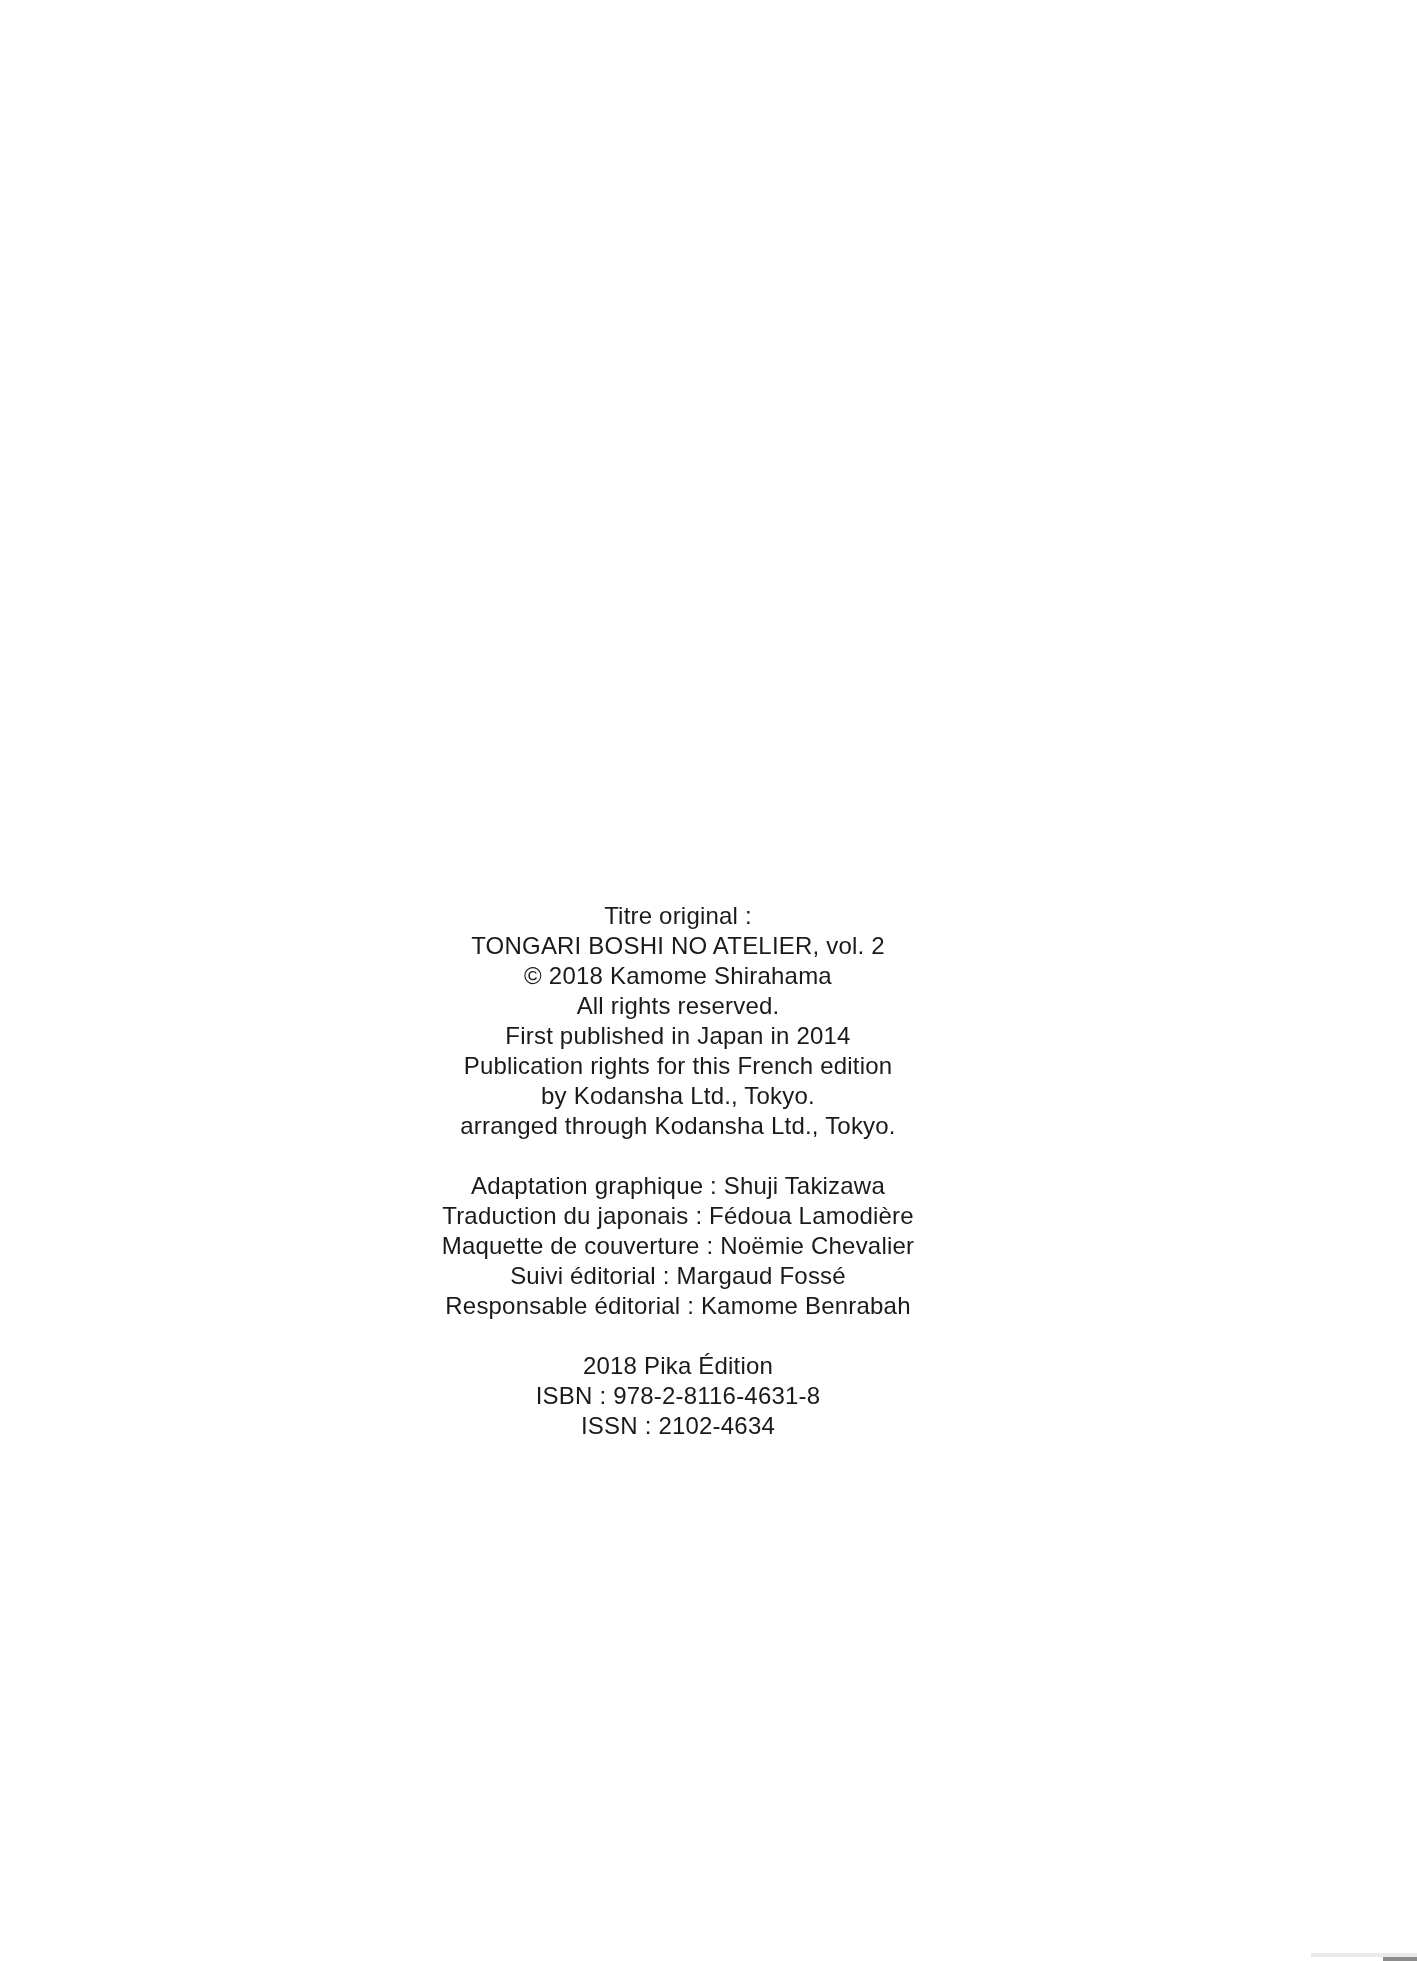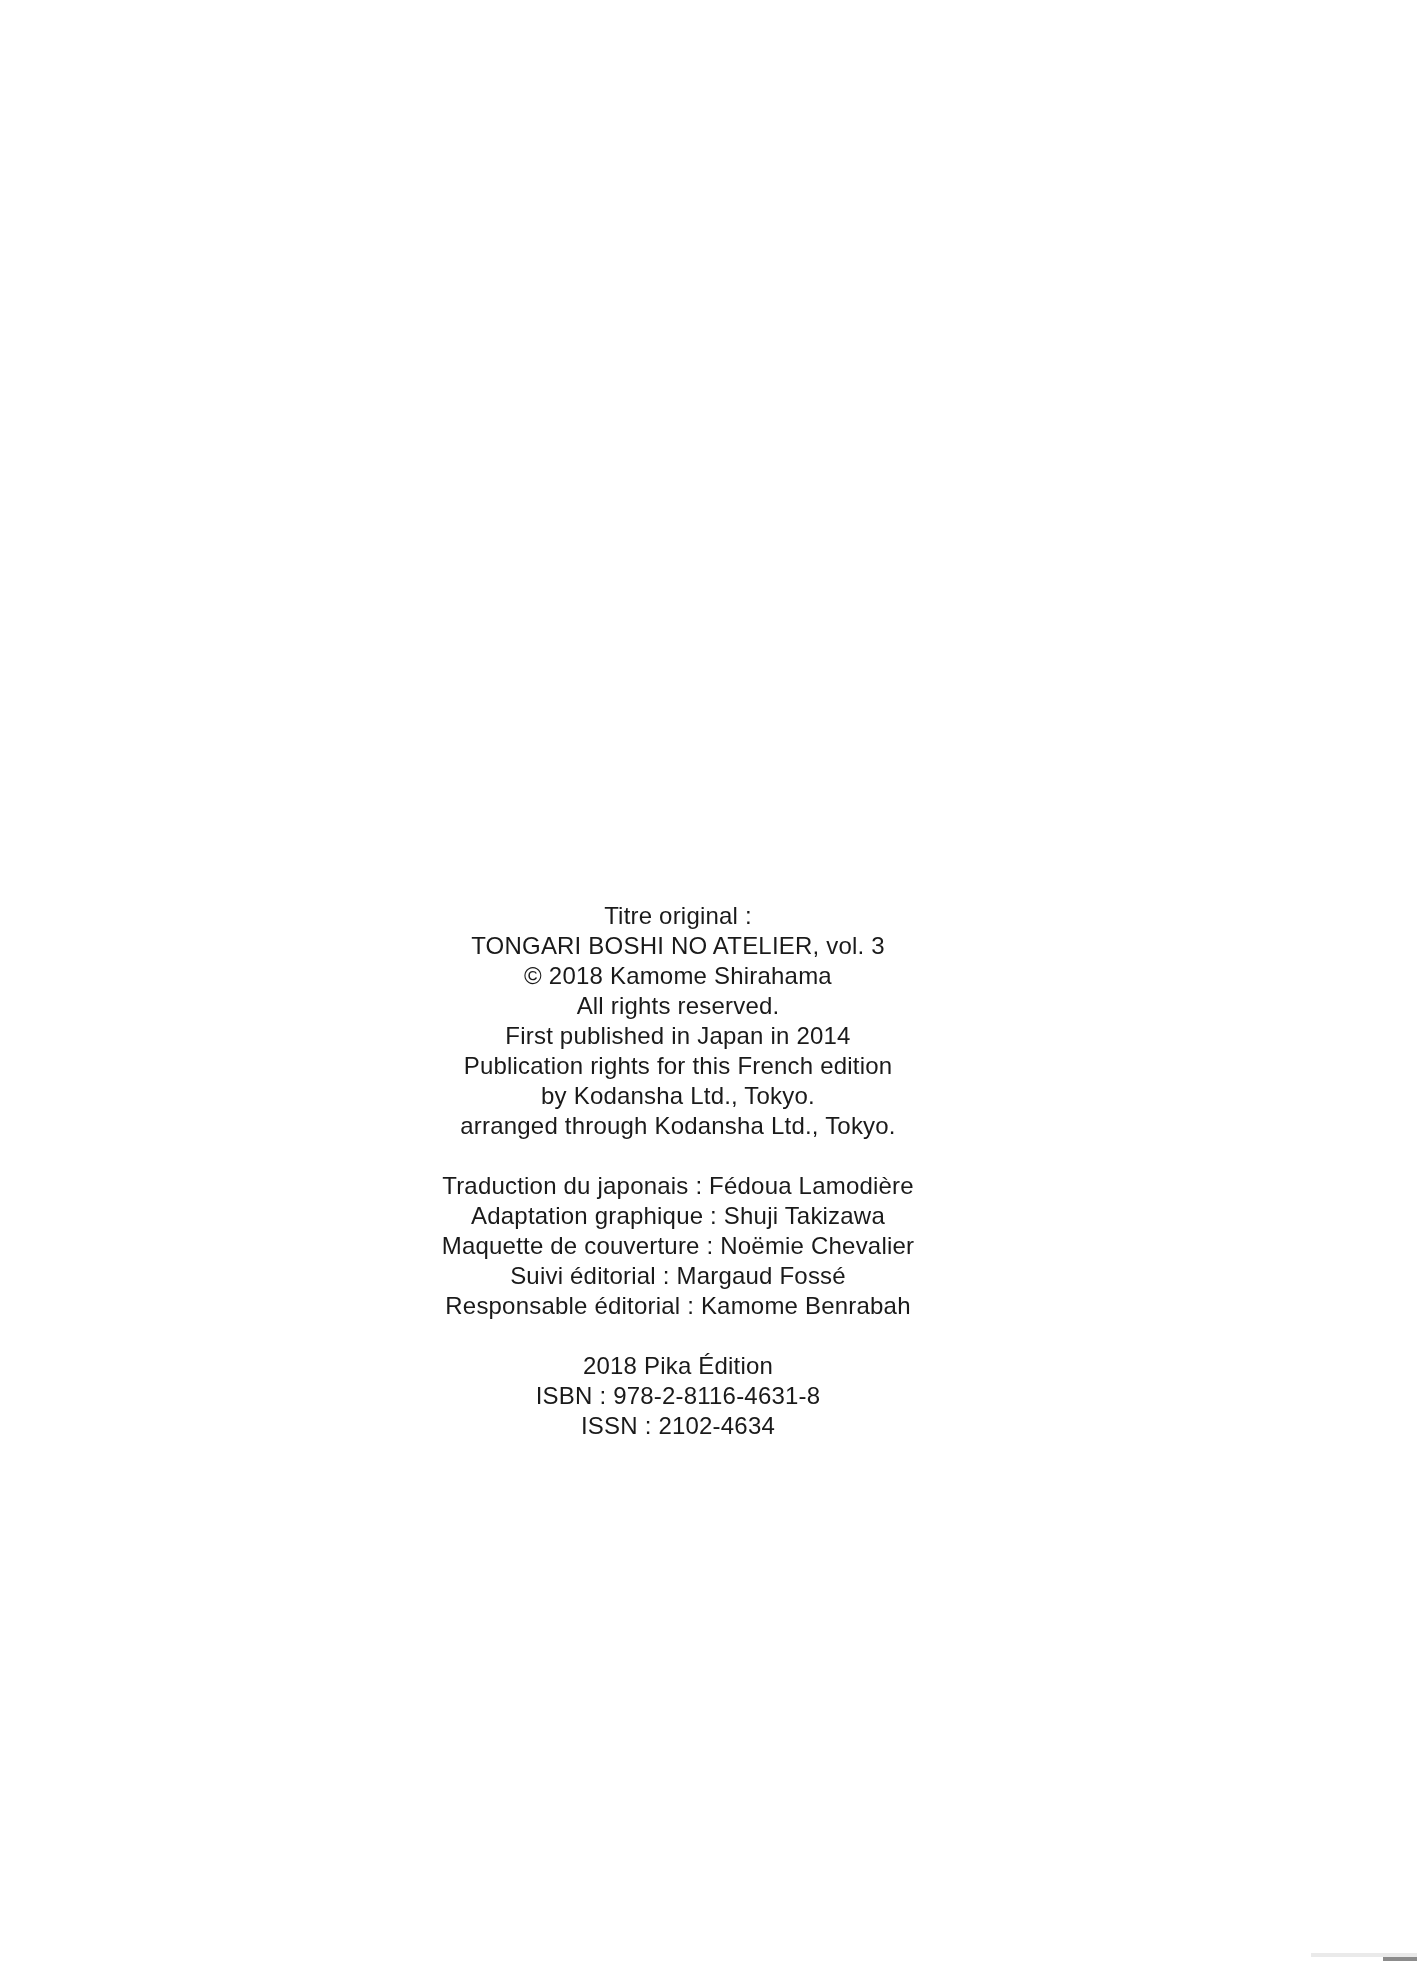--- a/index.html
+++ b/index.html
@@ -57,32 +57,32 @@
 </style>
 </head>
 <body>
 
 <div class="page">
 
   <div class="colophon">
 
     <div class="block">
       <div class="line">Titre original :</div>
-      <div class="line">TONGARI BOSHI NO ATELIER, vol. 3</div>
+      <div class="line">TONGARI BOSHI NO ATELIER, vol. 2</div>
       <div class="line">© 2018 Kamome Shirahama</div>
       <div class="line">All rights reserved.</div>
       <div class="line">First published in Japan in 2014</div>
       <div class="line">Publication rights for this French edition</div>
       <div class="line">by Kodansha Ltd., Tokyo.</div>
       <div class="line">arranged through Kodansha Ltd., Tokyo.</div>
     </div>
 
     <div class="block">
+      <div class="line">Adaptation graphique : Shuji Takizawa</div>
       <div class="line">Traduction du japonais : Fédoua Lamodière</div>
-      <div class="line">Adaptation graphique : Shuji Takizawa</div>
       <div class="line">Maquette de couverture : Noëmie Chevalier</div>
       <div class="line">Suivi éditorial : Margaud Fossé</div>
       <div class="line">Responsable éditorial : Kamome Benrabah</div>
     </div>
 
     <div class="block">
       <div class="line">2018 Pika Édition</div>
       <div class="line">ISBN : 978-2-8116-4631-8</div>
       <div class="line">ISSN : 2102-4634</div>
     </div>

